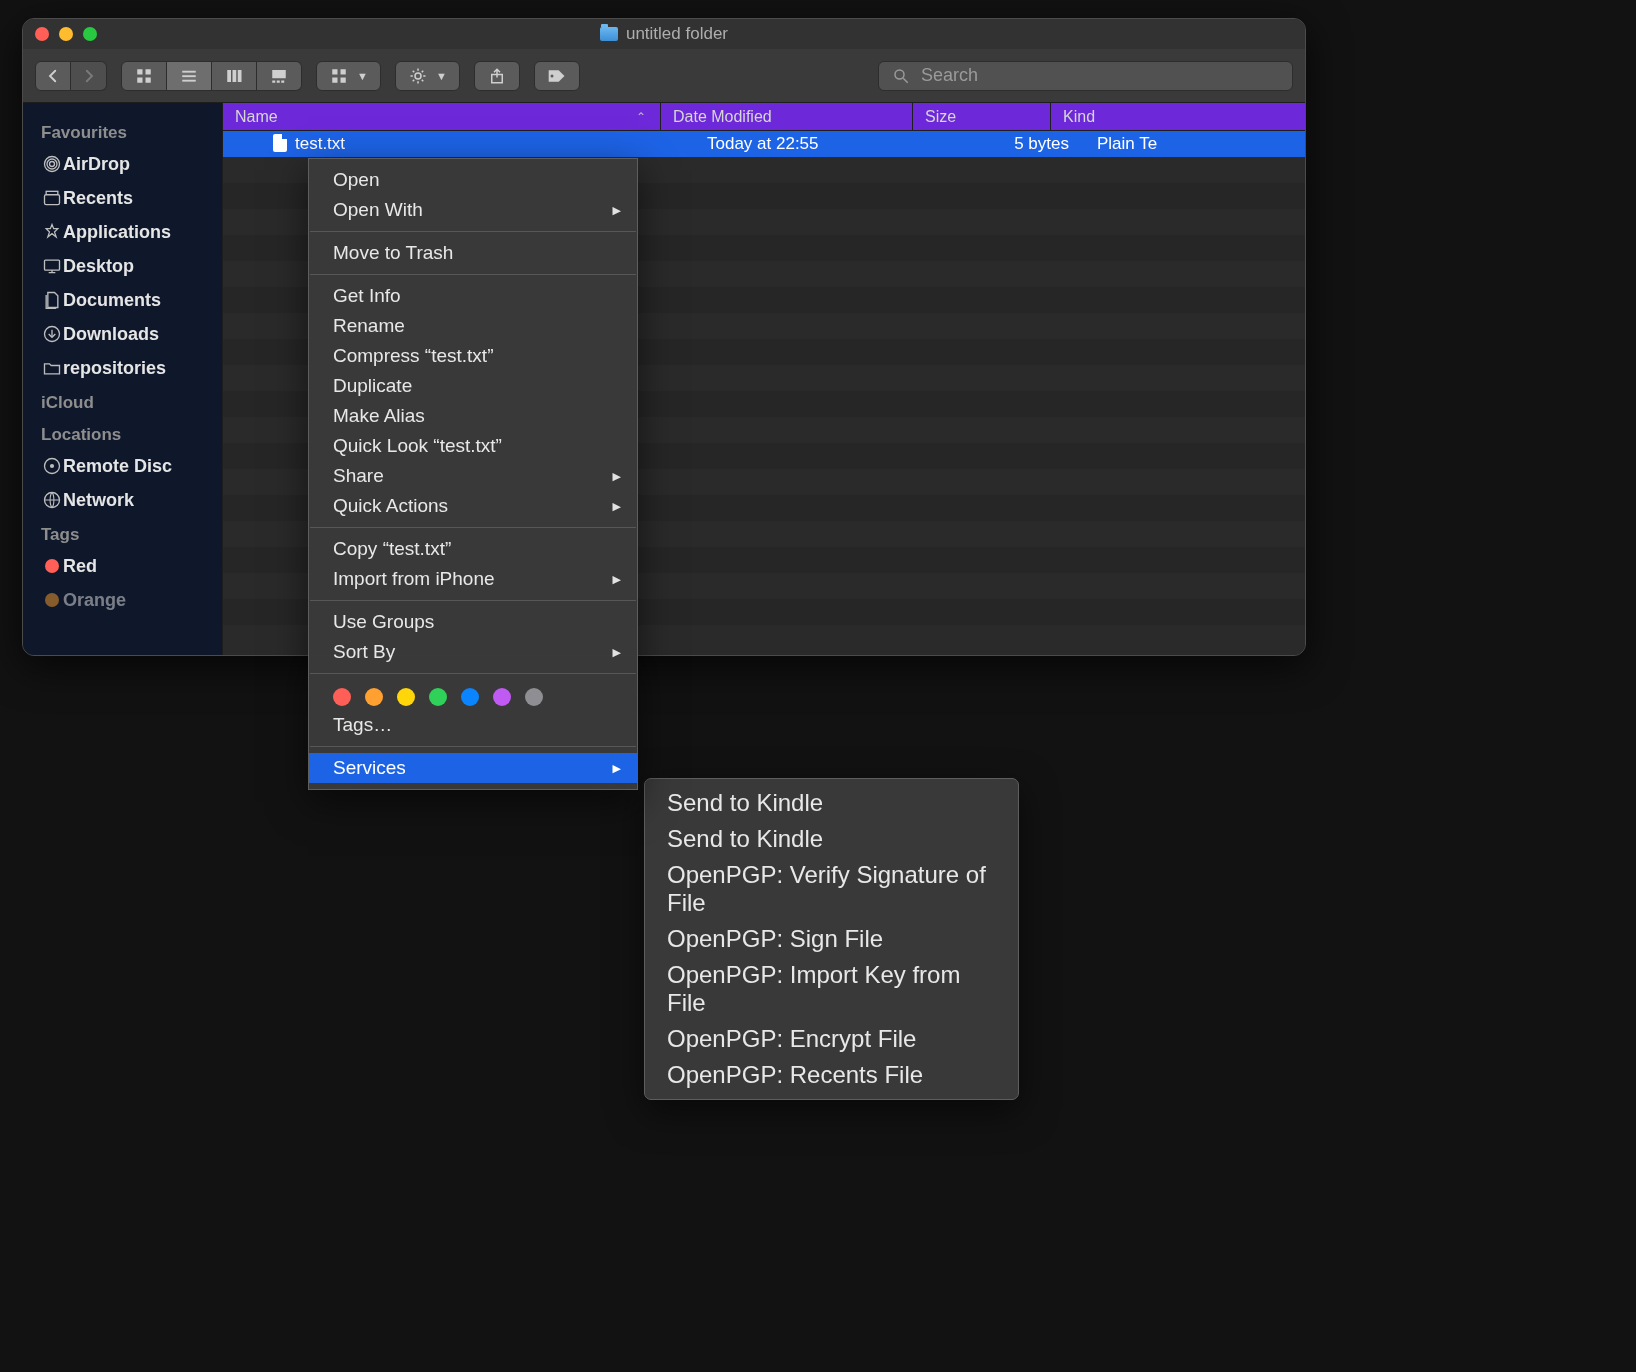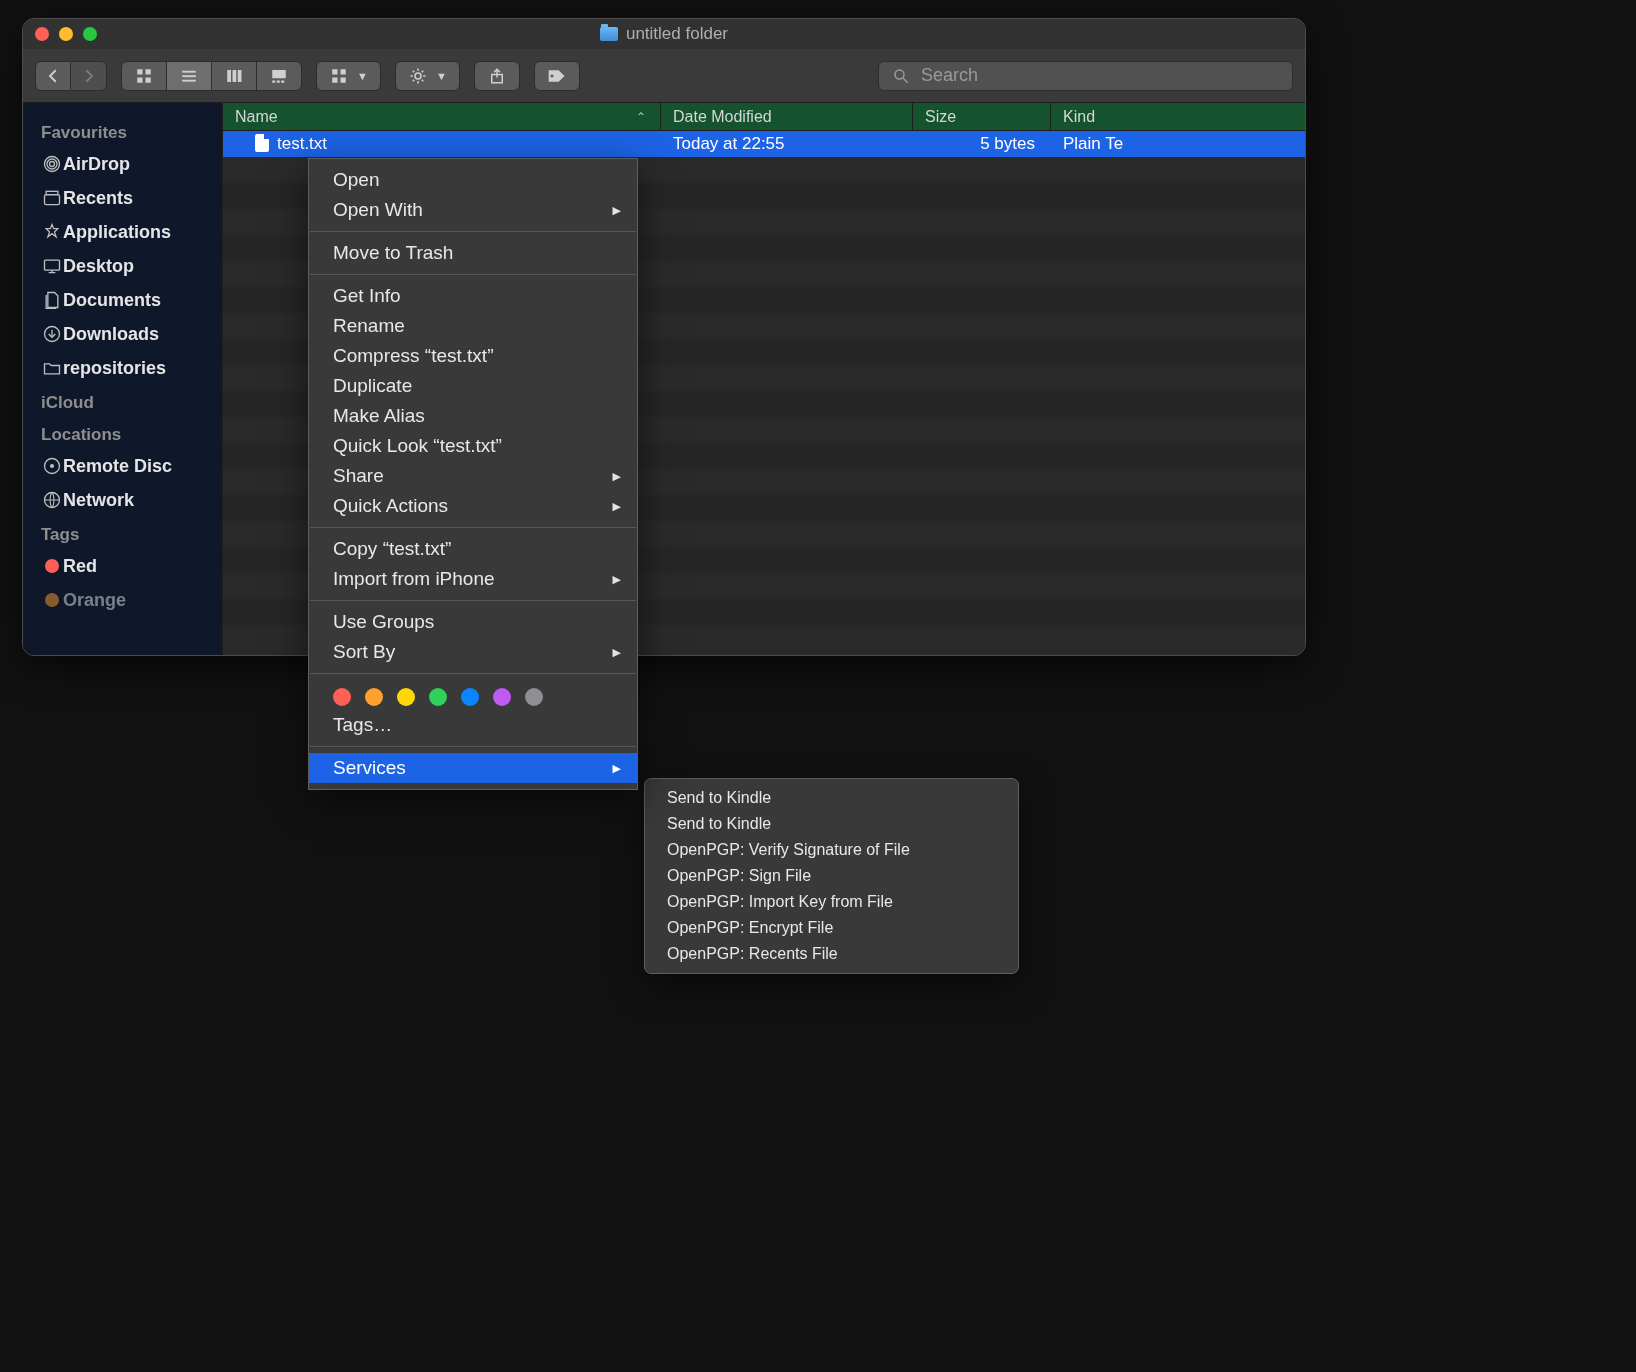--- a/index.html
+++ b/index.html
@@ -81,37 +81,37 @@
     font-size:18px;
     font-weight:bold;
   }
   .sb-heading { color:#8e8e8e; font-size:17px; padding: 8px 14px 4px; }
   .sb-item { display:flex; align-items:center; padding: 6px 14px; color:#e5e5e5; cursor:pointer;}
   .sb-icon { width:22px; height:22px; display:flex; align-items:center; justify-content:center; color:#bdbdbd;}
   .tag-dot { width:14px; height:14px; border-radius:50%; }
   .tag-red { background:#ff5f57;}
   .tag-orange { background:#ffa030;}
   .content { flex:1; background:#2a2a2a; display:flex; flex-direction:column; }
-  .col-headers { display:flex; height:28px; background:#14532d; border-bottom:1px solid #1e1e1e; color:#d6d6d6; font-size:16px; align-items:stretch;}
+  .col-headers { display:flex; height:28px; background:#6d28d9; border-bottom:1px solid #1e1e1e; color:#d6d6d6; font-size:16px; align-items:stretch;}
   .ch { display:flex; align-items:center; padding:0 12px; border-right:1px solid #1e1e1e; position:relative; cursor:pointer;}
   .ch:last-child { border-right:none;}
   .ch.name { flex: 0 0 438px; }
   .ch.date { flex: 0 0 252px; }
   .ch.size { flex: 0 0 138px; }
   .ch.kind { flex: 1; }
   .sort-caret { position:absolute; right:14px; color:#bbb; font-size:12px;}
   .rows { flex:1; position:relative; }
   .row-stripes { position:absolute; inset:0; }
   .stripe { height:26px; }
   .stripe.alt { background:#262626;}
   .row {
     position:relative; height:26px; background:#1d63e6; color:#fff; display:flex; align-items:center;
     font-size:17px; z-index:2;
   }
-  .row .cell.name { flex:0 0 438px; display:flex; align-items:flex-start; gap:8px; padding-left:32px;}
+  .row .cell.name { flex:0 0 438px; display:flex; align-items:flex-start; gap:8px; padding-left:16px;margin-left:34px;}
   .row .cell.date { flex:0 0 252px; padding-left:12px;}
   .row .cell.size { flex:0 0 138px; text-align:right; padding-right:16px;}
   .row .cell.kind { flex:1; padding-left:12px;}
   .doc-icon { width:14px; height:18px; background:#fff; border-radius:2px; position:relative;}
   .doc-icon::after { content:""; position:absolute; right:0; top:0; width:5px; height:5px; background:#1d63e6;}
   
   .ctx-menu {
     position:absolute; left:308px; top:158px; width:330px;
     background:rgba(58,58,58,0.98); border:1px solid #5e5e5e; border-radius:0;
     padding:6px 0; z-index:50;
@@ -124,21 +124,21 @@
   .mi.highlight.sub::after { color:#fff;}
   .sep { height:1px; background:#575757; margin:6px 1px;}
   .tag-row { display:flex; gap:14px; padding:8px 24px 4px;}
   .tag-circle { width:18px; height:18px; border-radius:50%;}
   
   .sub-menu {
     position:absolute; left:644px; top:778px; width:375px;
     background:rgba(58,58,58,0.98); border:1px solid #5e5e5e; border-radius:7px;
     padding:6px 0; z-index:49;
     box-shadow: 0 12px 36px rgba(0,0,0,0.55);
-    color:#e8e8e8; font-size:16px;
+    color:#e8e8e8; font-size:24px;
   }
   .smi { padding:4px 22px; cursor:default;}
   
   svg { width:20px; height:20px; display:block; }
   .toolbar svg { width:20px; height:18px; }
   .chev-small { font-size:11px; color:#cfcfcf;}
 </style>
 </head>
 <body>
 

